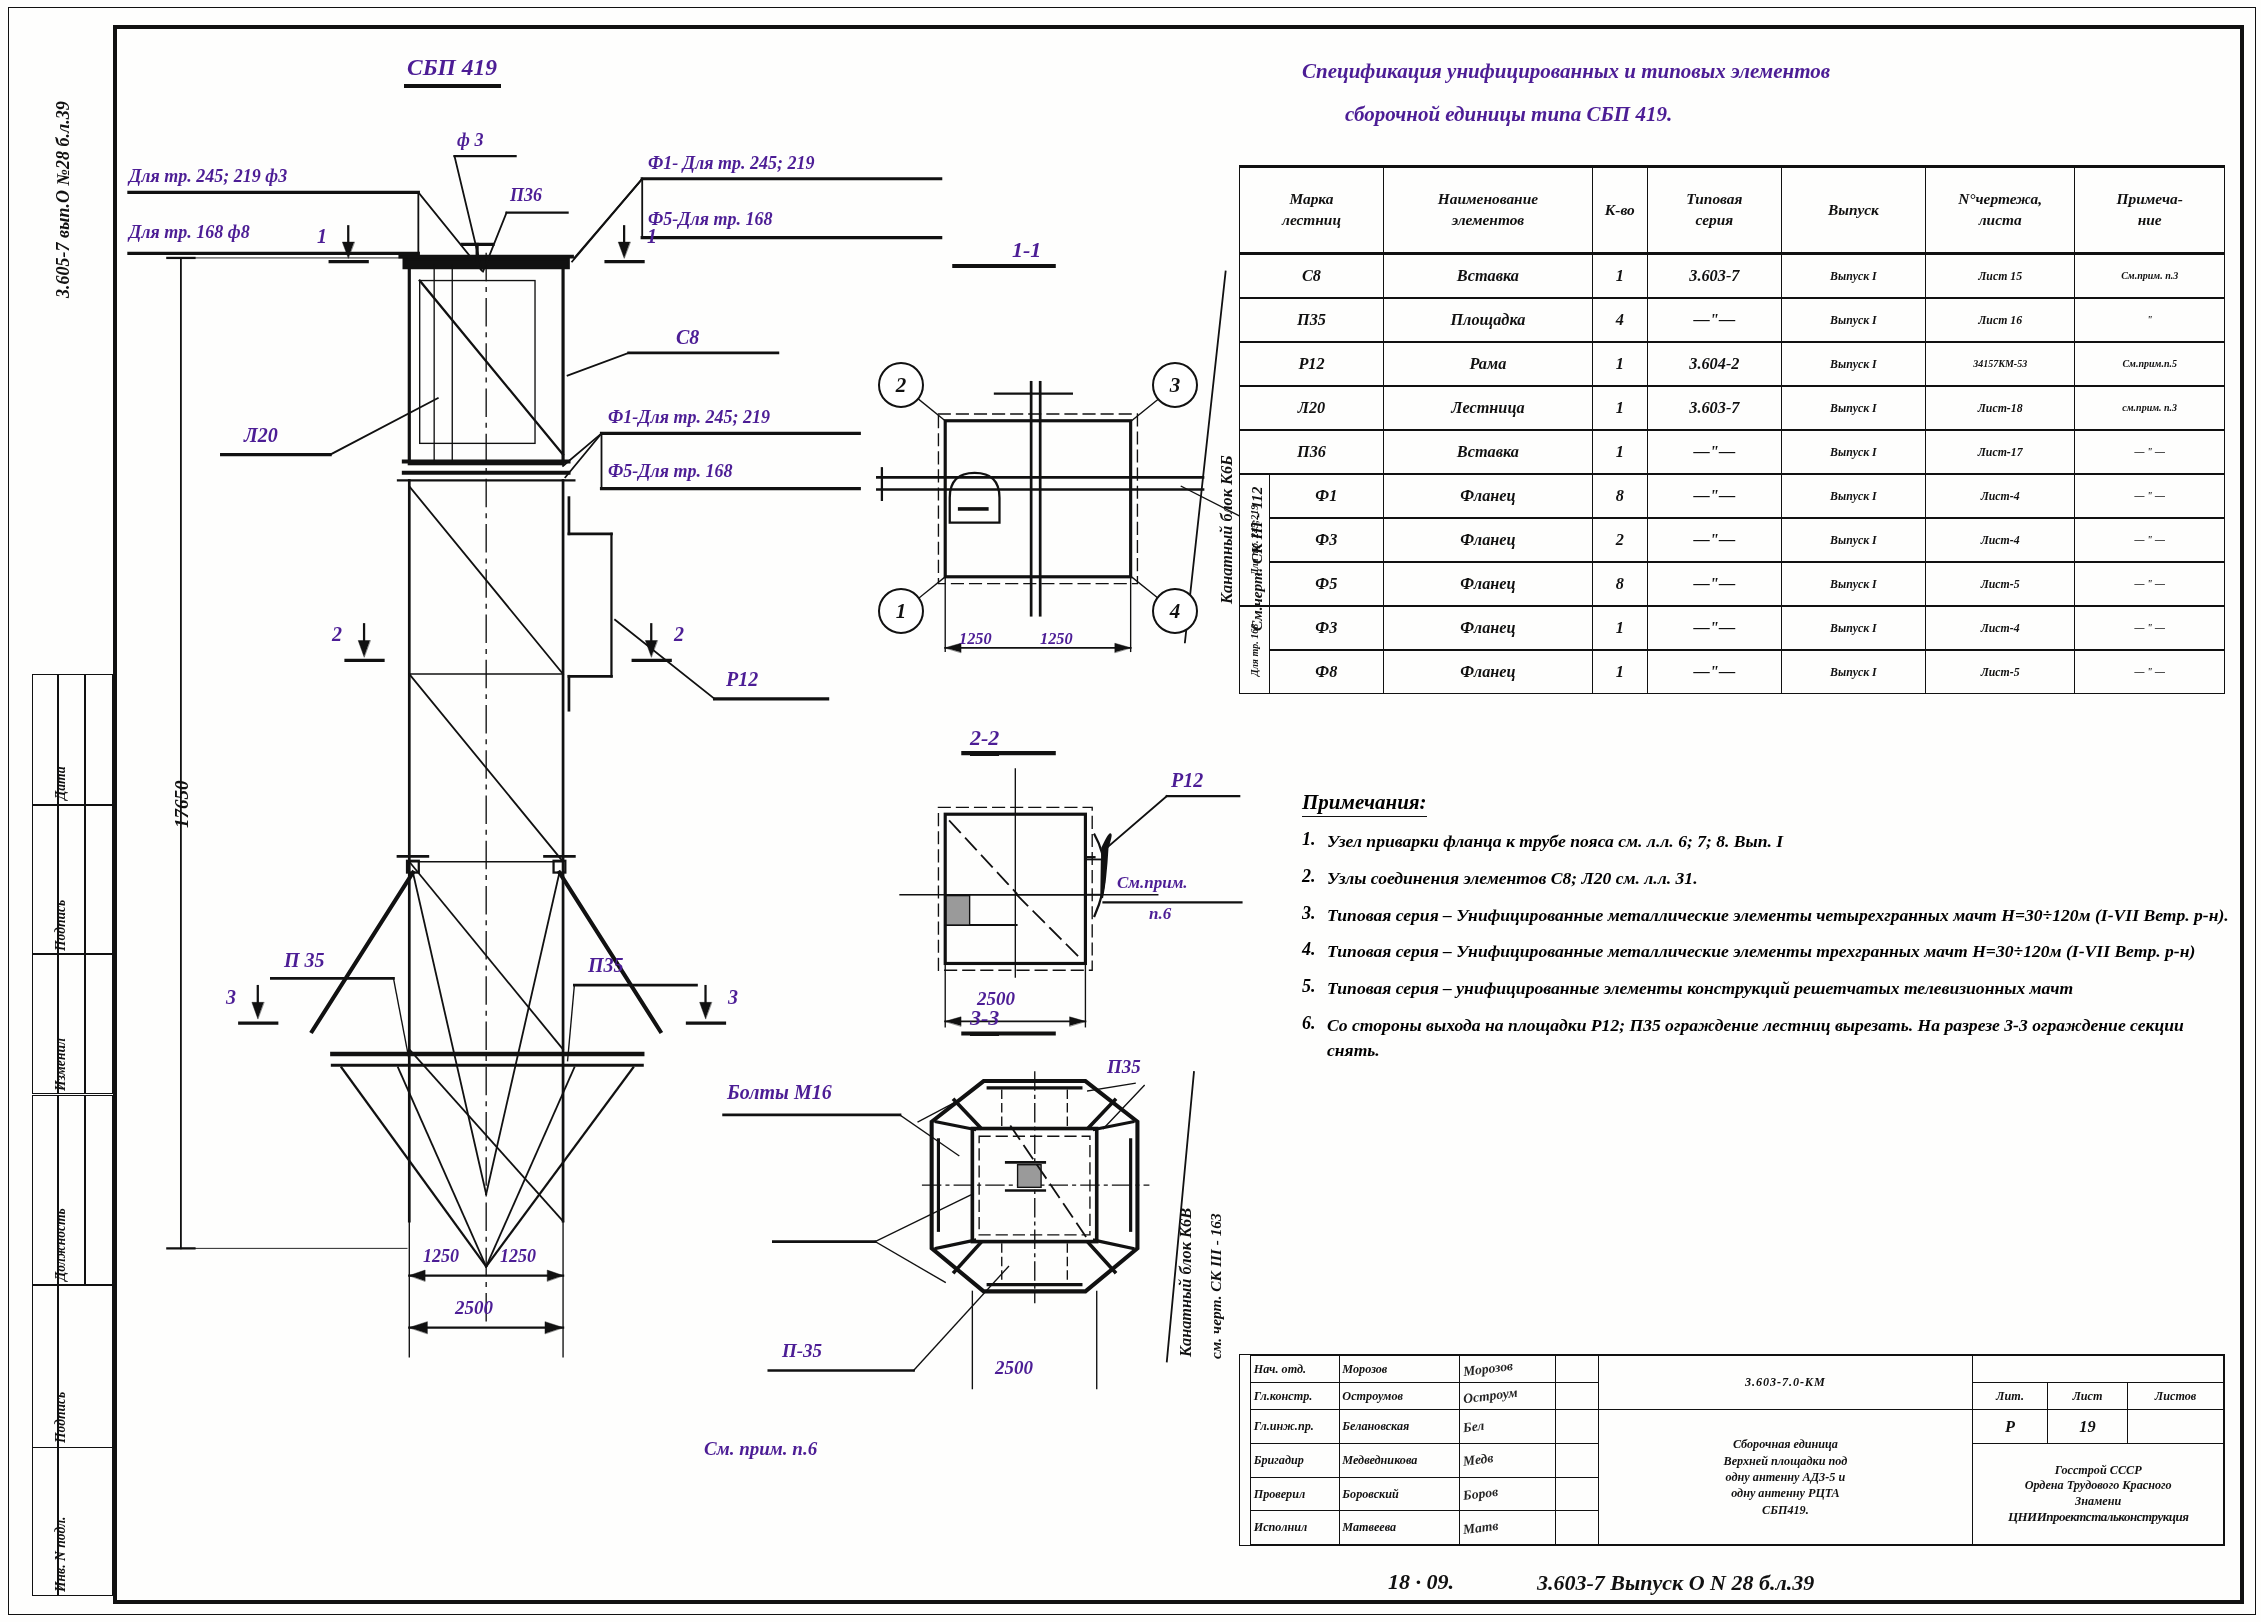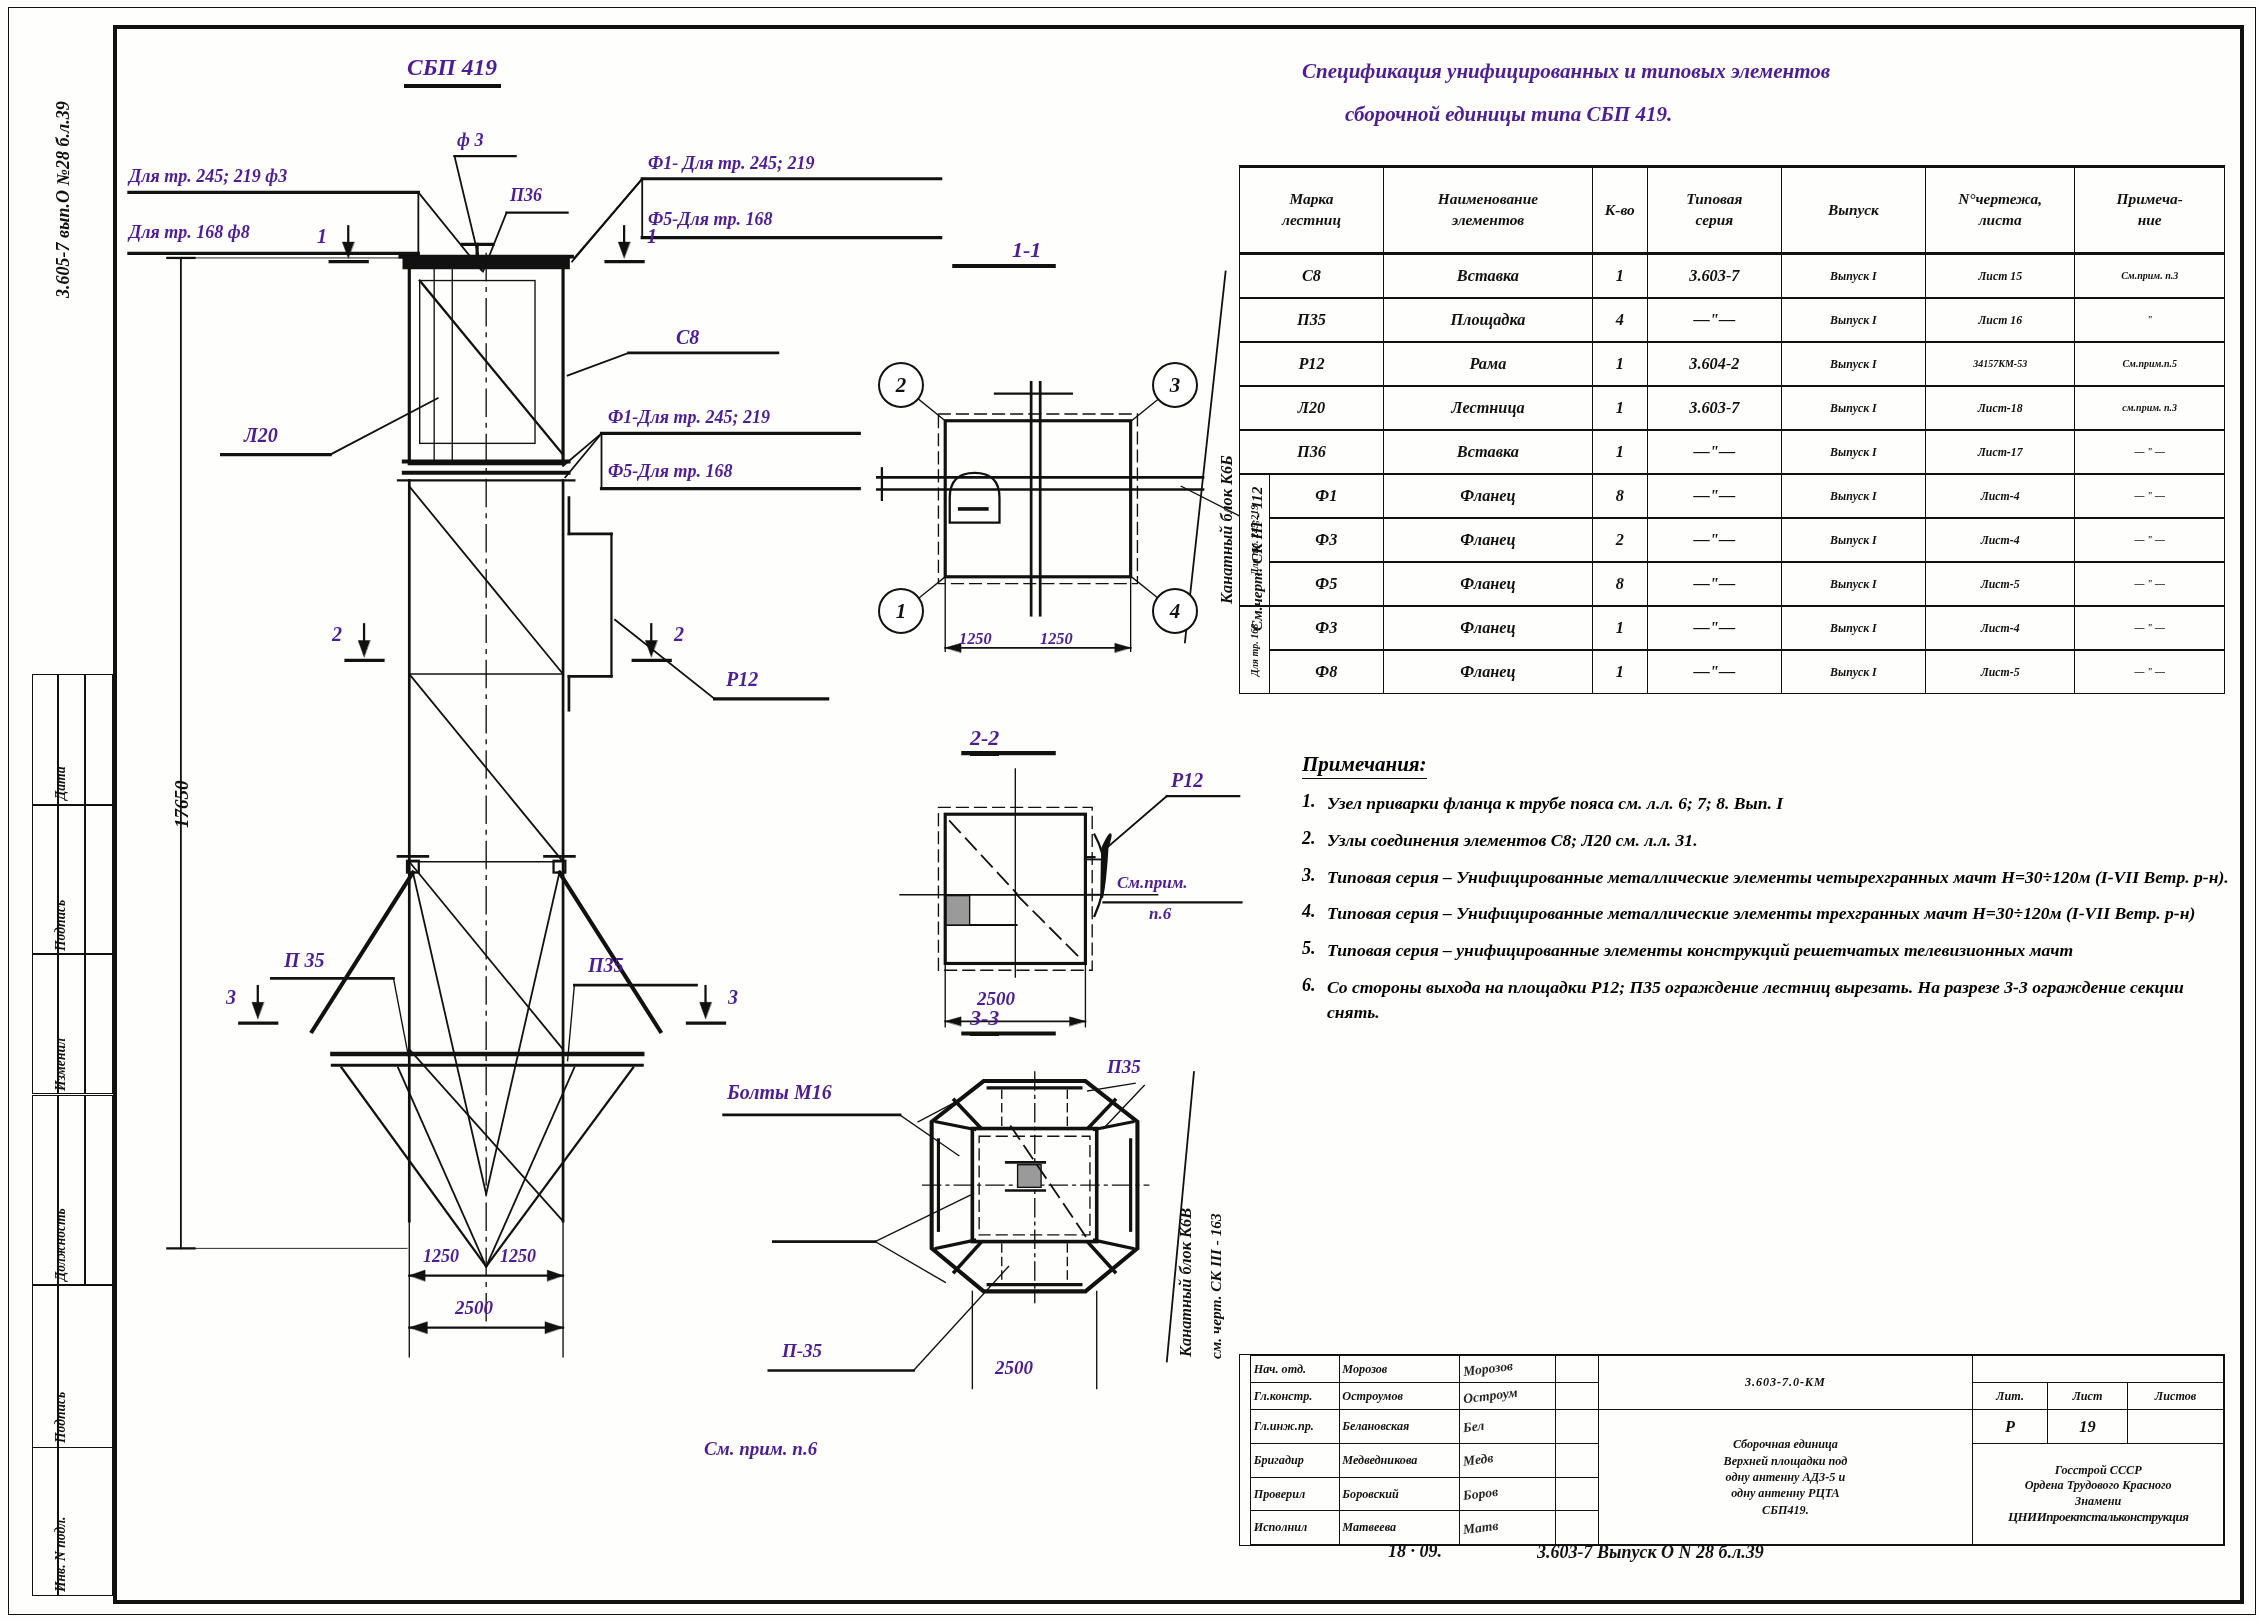--- a/index.html
+++ b/index.html
@@ -36,21 +36,21 @@
   #spec .outtop{border-top:3.6px solid #111;}
   #spec .small{font-size:11.8px;}
   #spec .vsm{font-size:10px;line-height:1.05;}
   #spec .sidecap{font-size:10px;}
   .sidewrap{position:relative;height:100%;}
   .sidetxt{position:absolute;left:50%;top:50%;
     transform:translate(-50%,-50%) rotate(-90deg);
     font-size:10px;line-height:1.1;white-space:nowrap;}
 
   
-  #notes{position:absolute;left:1302px;top:752px;width:932px;}
+  #notes{position:absolute;left:1302px;top:790px;width:932px;}
   #notes .hdr{font-size:21px;display:inline-block;}
   #notes ol{list-style:none;margin:0;padding:0;}
   #notes li{display:flex;margin-top:11.8px;}
   #notes .num{width:25px;flex:0 0 25px;font-size:18px;
      font-family:"Liberation Serif",serif;font-style:italic;font-weight:700;}
   #notes .txt{font-size:17.6px;line-height:1.42;
      font-family:"Liberation Serif",serif;font-style:italic;font-weight:700;}
 
   
   #tblock{position:absolute;left:1239px;top:1354px;width:986px;height:192px;
@@ -59,21 +59,21 @@
   #tblock td{border:0.9px solid #111;padding:0 2.7px;
     font-family:"Liberation Serif",serif;font-style:italic;font-weight:700;
     font-size:12.2px;color:#111;}
   .sig{font-family:"Liberation Serif",serif;font-style:italic;font-size:13.6px;
        color:#111;opacity:.92;transform:rotate(-7deg);display:inline-block;}
   #code{font-size:28px;text-align:center;letter-spacing:0.9px;}
   #descr{font-size:16px;line-height:1.35;text-align:center;}
   #org{font-size:11.3px;line-height:1.25;text-align:center;}
   #bottomstrip{position:absolute;left:1239px;top:1537px;width:986px;height:35px;}
   #bottomstrip .t{position:absolute;font-family:"Liberation Serif",serif;
-     font-style:italic;font-weight:700;font-size:18px;color:#111;}
+     font-style:italic;font-weight:700;font-size:22px;color:#111;margin-top:28px;}
 
   
   .lbl{position:absolute;font-family:"Liberation Serif",serif;font-style:italic;
        font-weight:700;color:#4c1d95;white-space:nowrap;}
   svg{position:absolute;left:0;top:0;overflow:visible;}
   .cir{position:absolute;border:2.3px solid #111;border-radius:50%;
        display:flex;align-items:center;justify-content:center;
        font-family:"Liberation Serif",serif;font-style:italic;font-weight:700;
        font-size:21px;color:#111;background:#fff;}
 </style>

